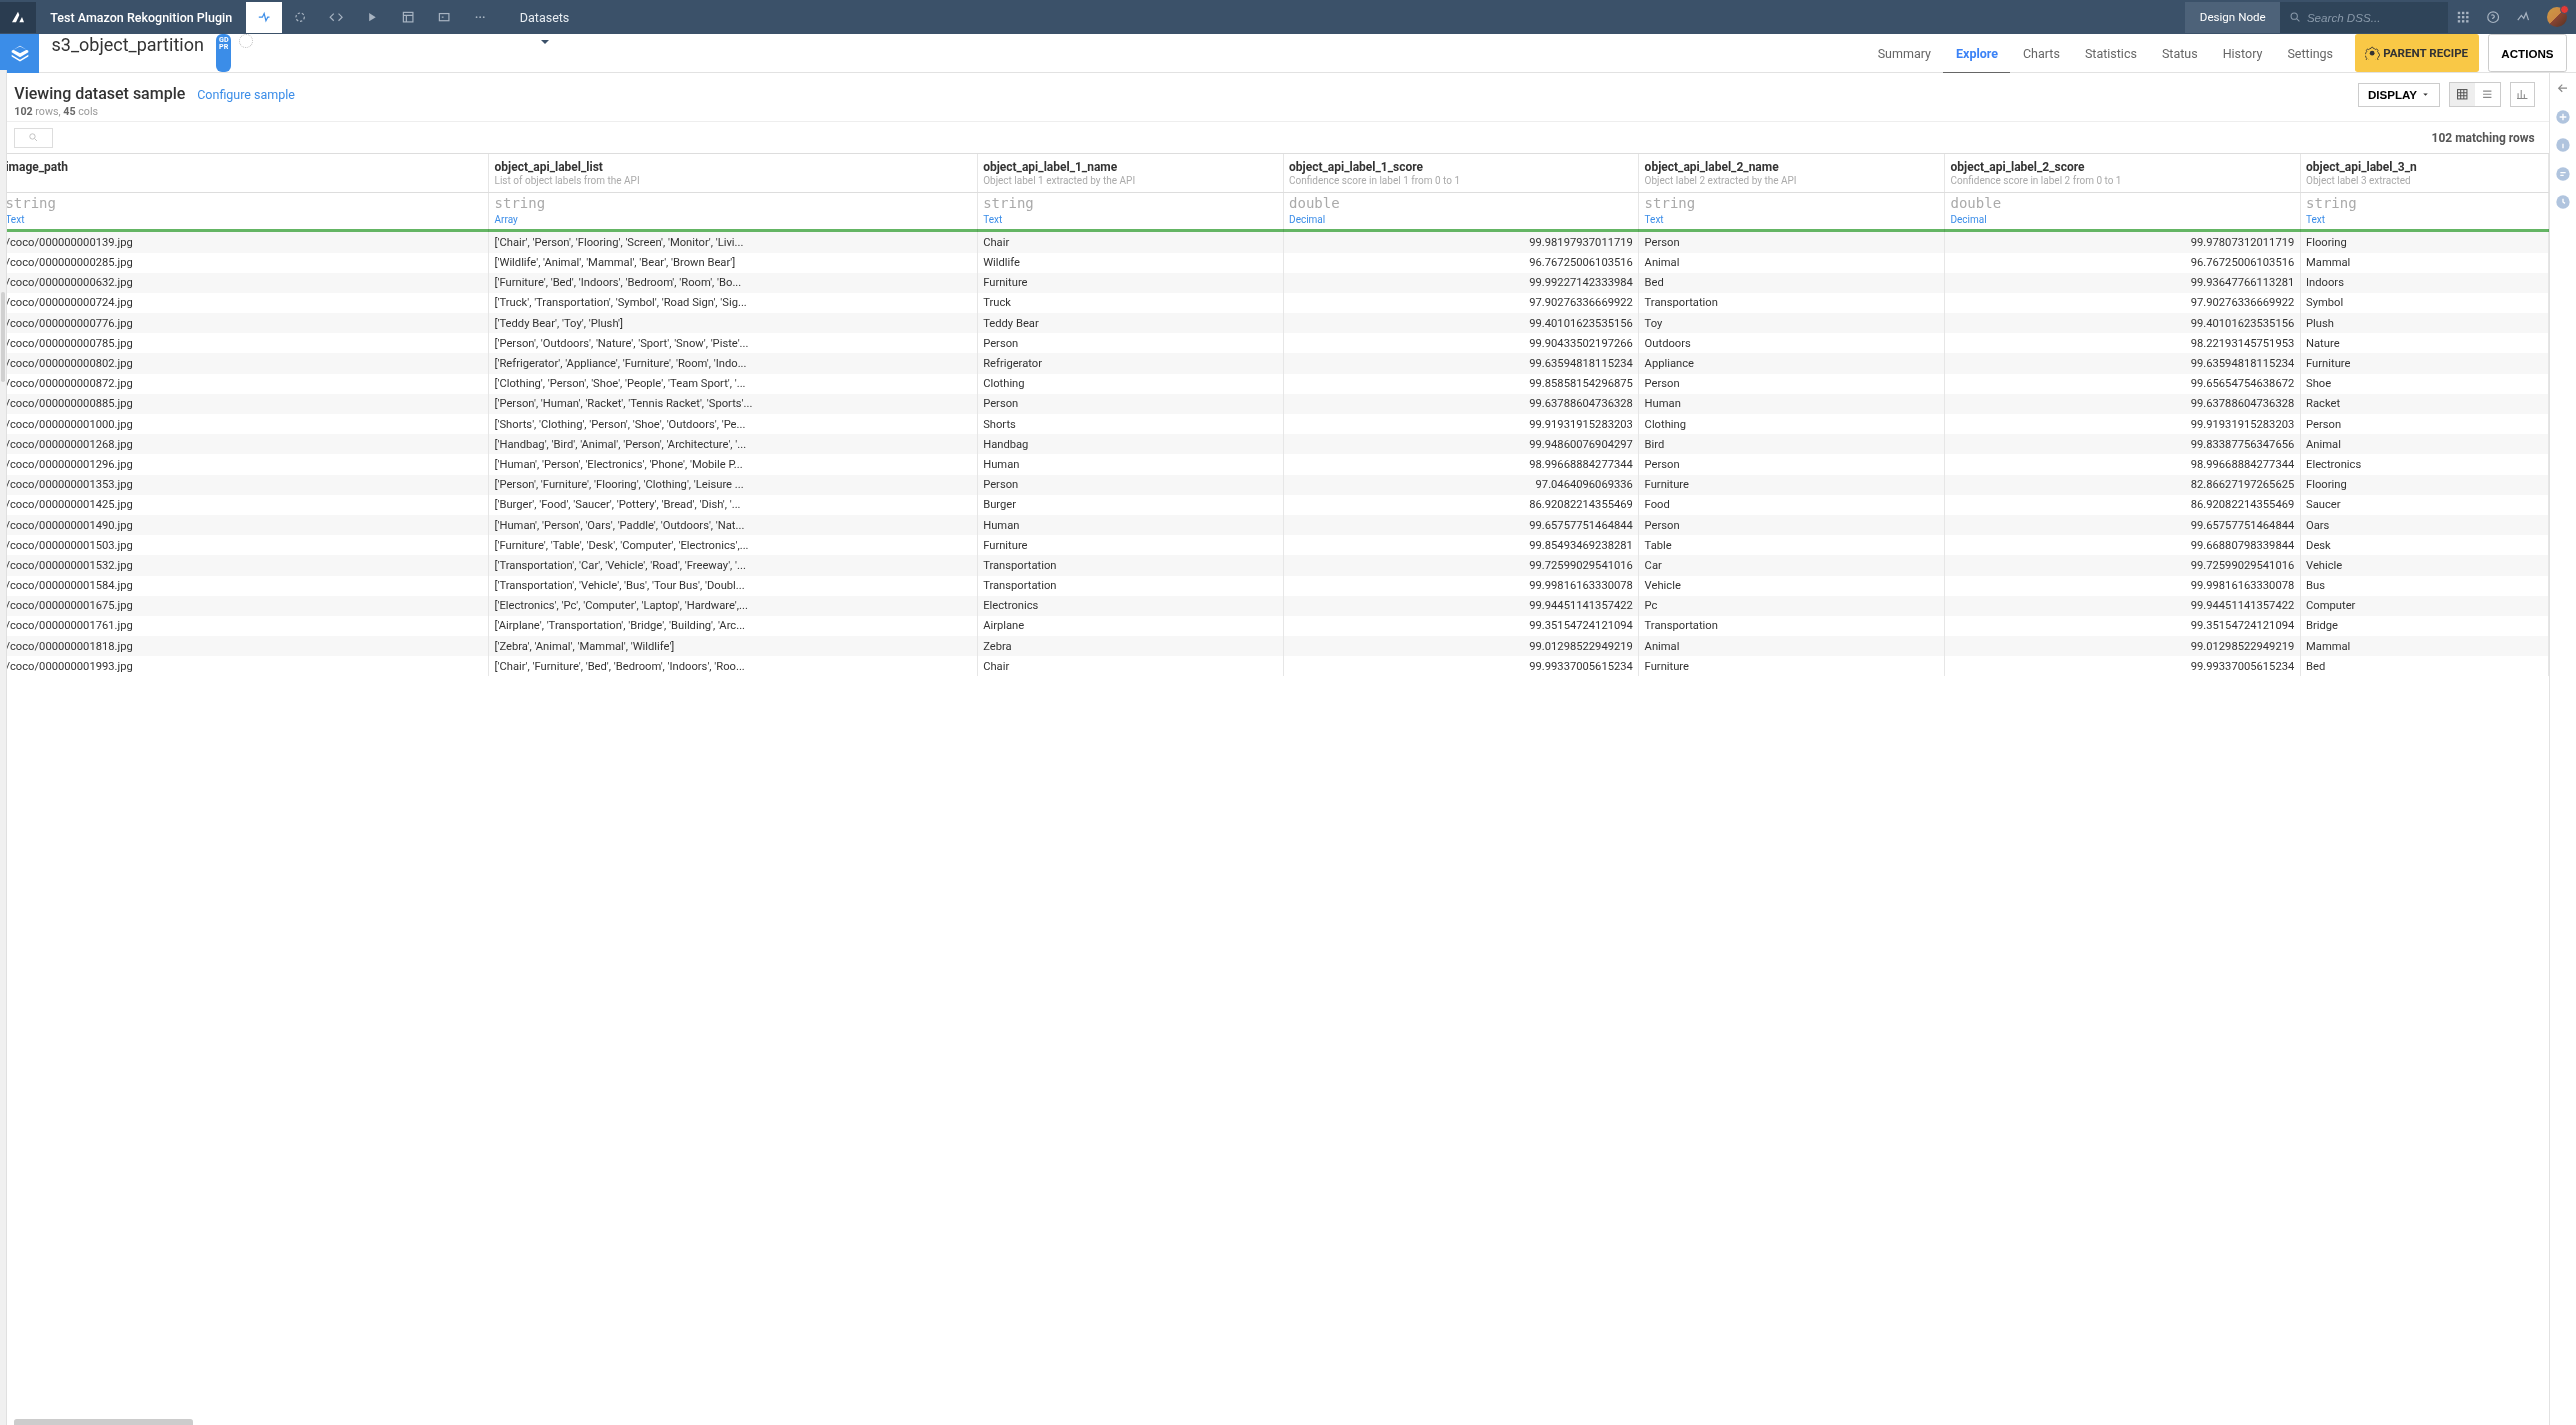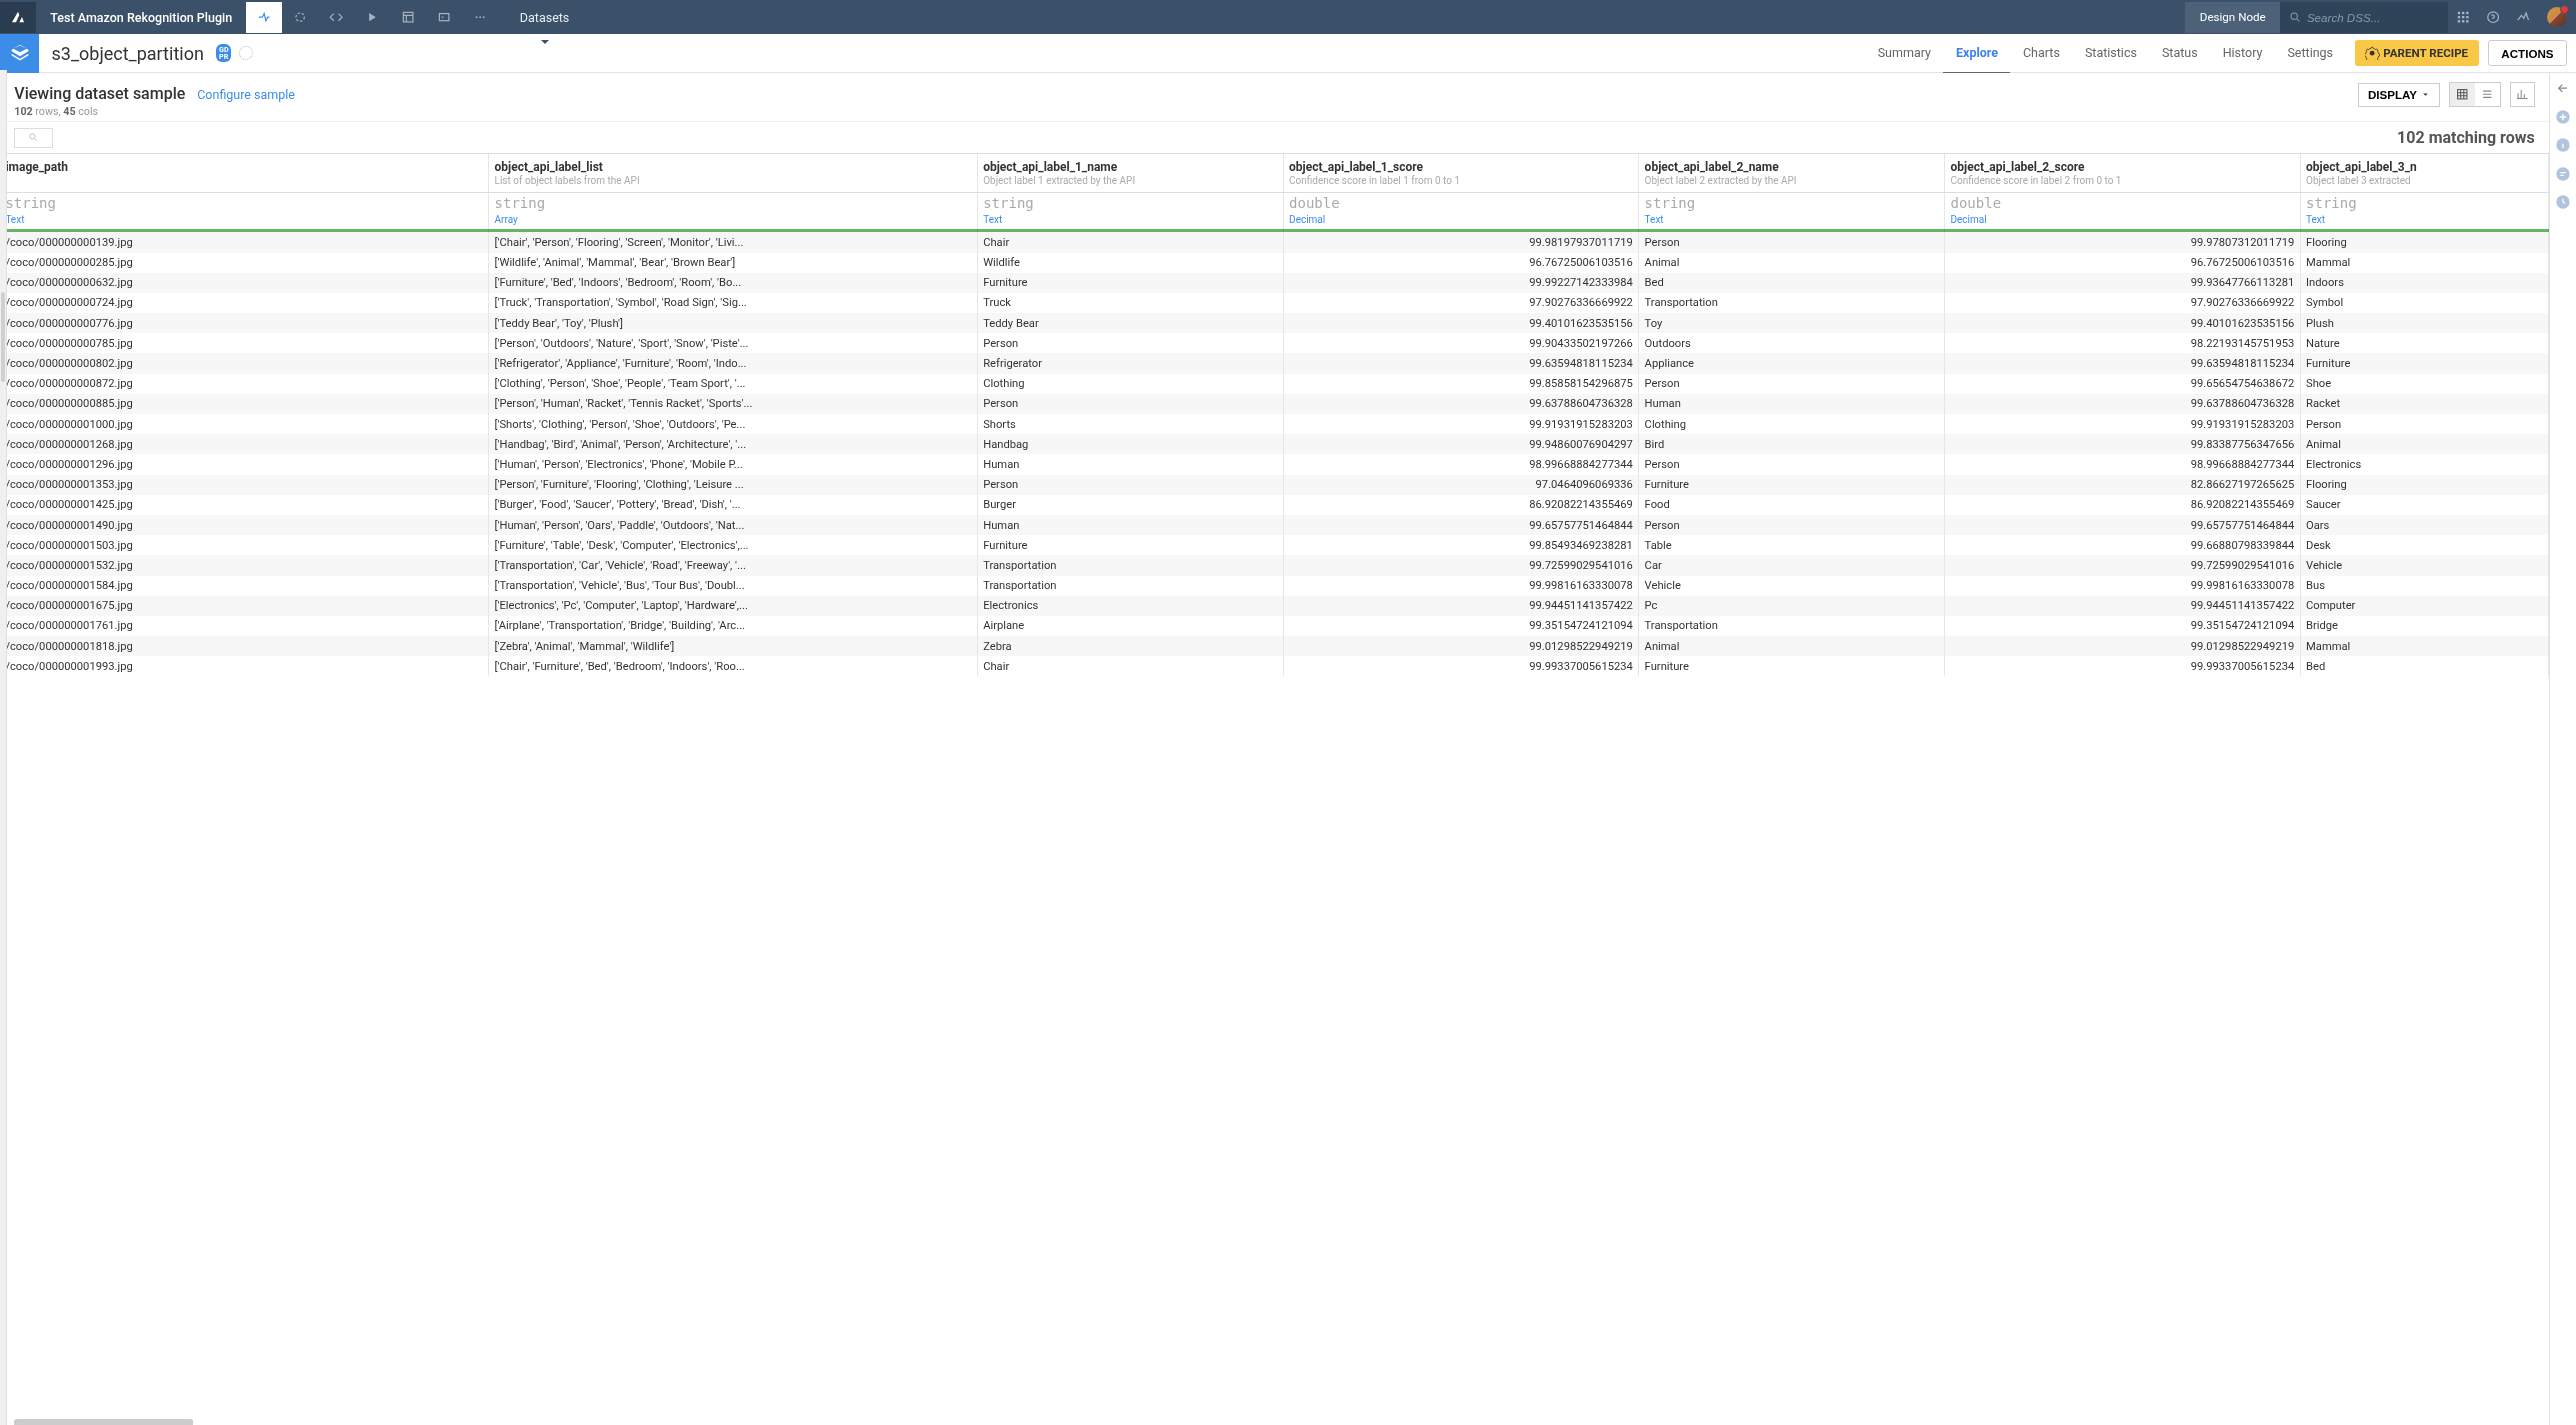--- a/index.html
+++ b/index.html
@@ -17,21 +17,21 @@
 .topbar .spacer { flex: 1; }
 .topbar .design-node { background: #4d6279; padding: 0 14.3px; height: 31px; display: flex; align-items: center; font-size: 11.6px; }
 .topbar .search { background: #2f4459; height: 31px; display: flex; align-items: center; padding: 0 9px; width: 168px; }
 .topbar .search input { background: transparent; border: none; color: #ccc; font-size: 11.6px; width: 125px; outline: none; margin-left: 5.4px; font-style: italic; }
 .topbar .search input::placeholder { color: #8a9aab; font-style: italic; }
 .topbar .right-icon { width: 30px; height: 31px; display: flex; align-items: center; justify-content: center; color: #a8b4c2; cursor: pointer; }
 .topbar .avatar { width: 20px; height: 20px; border-radius: 50%; background: linear-gradient(135deg,#c94,#c84 50%,#843 50%,#532); margin: 0 9px; position: relative; }
 .topbar .avatar::after { content: ''; position: absolute; top: -1.8px; right: -1.8px; width: 7.2px; height: 7.2px; background: #e53935; border-radius: 50%; border: 0.9px solid #3b5169; }
 
 
-.subbar { height: 39px; border-bottom: 0.9px solid #e2e2e2; display: flex; align-items: center; background: #fff; }
+.subbar { height: 39px; border-bottom: 0.9px solid #e2e2e2; display: flex; background: #fff; }
 .subbar .icon-sq { width: 39px; height: 39px; background: #3b8de8; display: flex; align-items: center; justify-content: center; }
 .subbar .title { padding: 0 12.5px; font-size: 18px; color: #333; font-weight: 400; }
 .subbar .badge-gd { background: #3b8de8; color: #fff; font-size: 7.2px; font-weight: bold; padding: 1.8px 2.7px; border-radius: 6px; line-height: 7.2px; margin-right: 7.2px; }
 .subbar .reload { width: 14.3px; height: 14.3px; border: 1.6px dotted #bbb; border-radius: 50%; cursor: pointer; }
 .subbar .spacer { flex: 1; }
 .subbar .nav { display: flex; height: 39px; }
 .subbar .nav-item { padding: 0 12.5px; display: flex; align-items: center; color: #666; font-size: 12.5px; cursor: pointer; border-bottom: 1.8px solid transparent; }
 .subbar .nav-item.active { color: #3b82f6; font-weight: bold; border-bottom: 1.8px solid #666; }
 .subbar .parent-recipe { background: #f9c846; color: #333; font-weight: bold; padding: 5.4px 10.7px; border-radius: 2.7px; margin: 0 9px; display: flex; align-items: center; font-size: 11.6px; }
 .subbar .parent-recipe svg { width: 14.3px; height: 14.3px; margin-right: 3.6px; }
@@ -51,21 +51,21 @@
 .sample-head .counts { color: #999; font-size: 10.7px; }
 .sample-head .counts b { color: #666; font-weight: bold; }
 .sample-head .right { display: flex; align-items: center; gap: 9px; }
 .display-btn { border: 0.9px solid #ccc; background: #fff; padding: 4.5px 9px; font-weight: bold; font-size: 11.6px; cursor: pointer; display: flex; align-items: center; gap: 3.6px; }
 .view-toggle { border: 0.9px solid #ccc; display: flex; }
 .view-toggle .vt { width: 25px; height: 23px; display: flex; align-items: center; justify-content: center; cursor: pointer; }
 .view-toggle .vt.active { background: #eee; }
 .chart-btn { border: 0.9px solid #ccc; width: 25px; height: 25px; display: flex; align-items: center; justify-content: center; cursor: pointer; }
 
 
-.filter-row { padding: 5.4px 14.3px; display: flex; align-items: center; justify-content: space-between; font-size: 16px; color: #888; }
+.filter-row { padding: 5.4px 14.3px; display: flex; align-items: center; justify-content: space-between; font-size: 12px; color: #888; }
 .filter-box { width: 39px; height: 20px; border: 0.9px solid #ddd; display: flex; align-items: center; justify-content: center; }
 .matching { font-weight: bold; color: #555; }
 
 
 .table-wrap { flex: 1; overflow: auto; border-top: 0.9px solid #ddd; position: relative; }
 table { border-collapse: collapse; width: 100%; table-layout: fixed; }
 th, td { border-right: 0.9px solid #e6e6e6; padding: 3.6px 5.4px; text-align: left; font-size: 11.2px; white-space: nowrap; overflow: hidden; text-overflow: ellipsis; }
 thead th { background: #fff; border-bottom: 0.9px solid #ddd; vertical-align: top; padding: 5.4px; }
 thead .col-title { font-weight: bold; color: #333; font-size: 12px; }
 thead .col-desc { color: #aaa; font-size: 10px; margin-top: 1.8px; font-weight: normal; }

